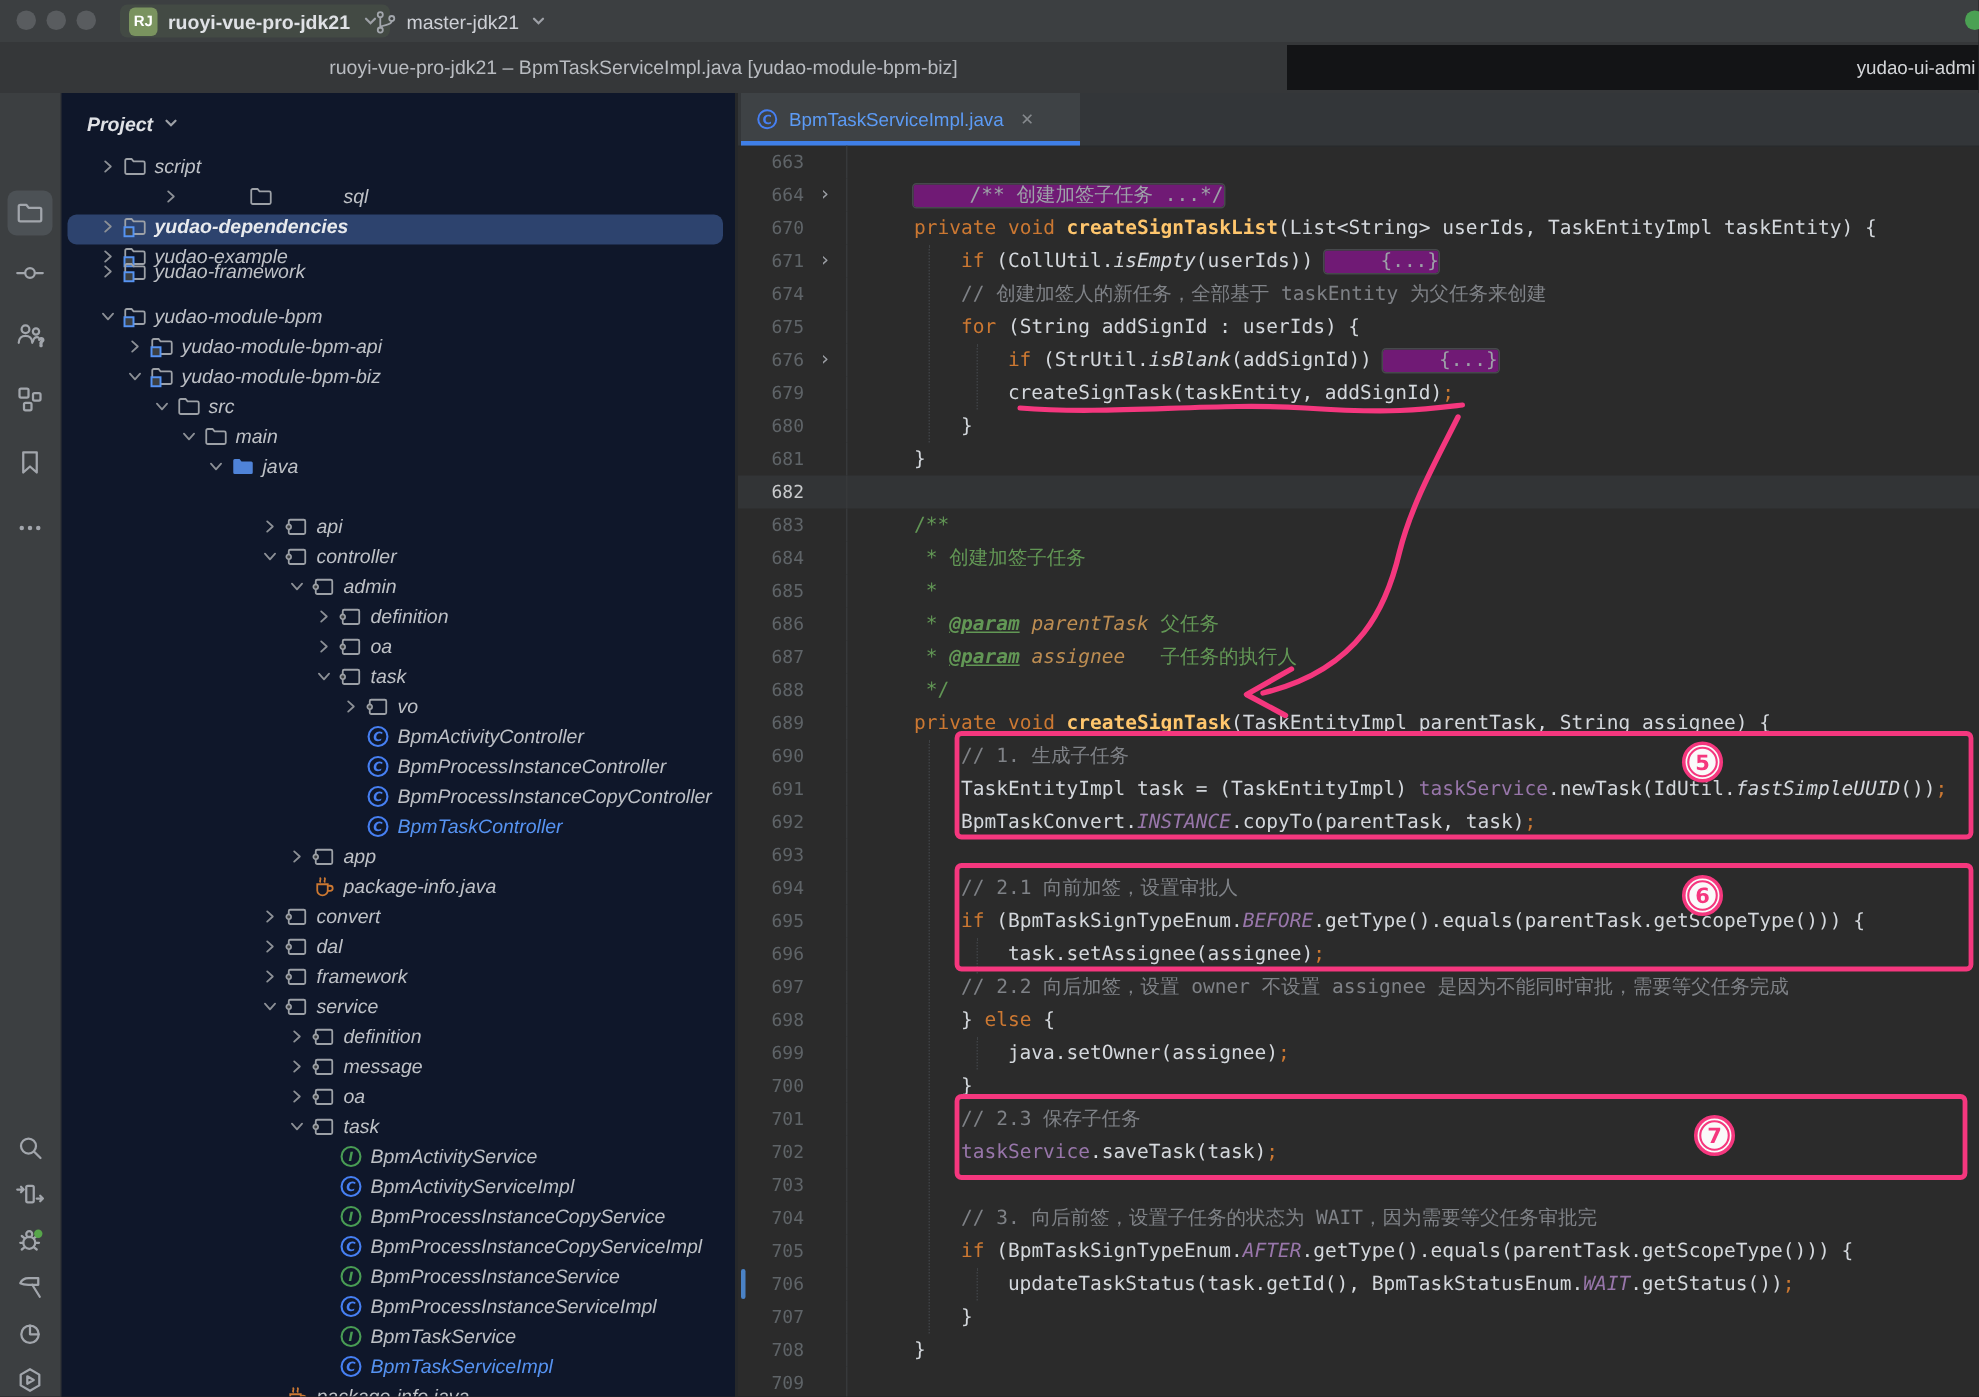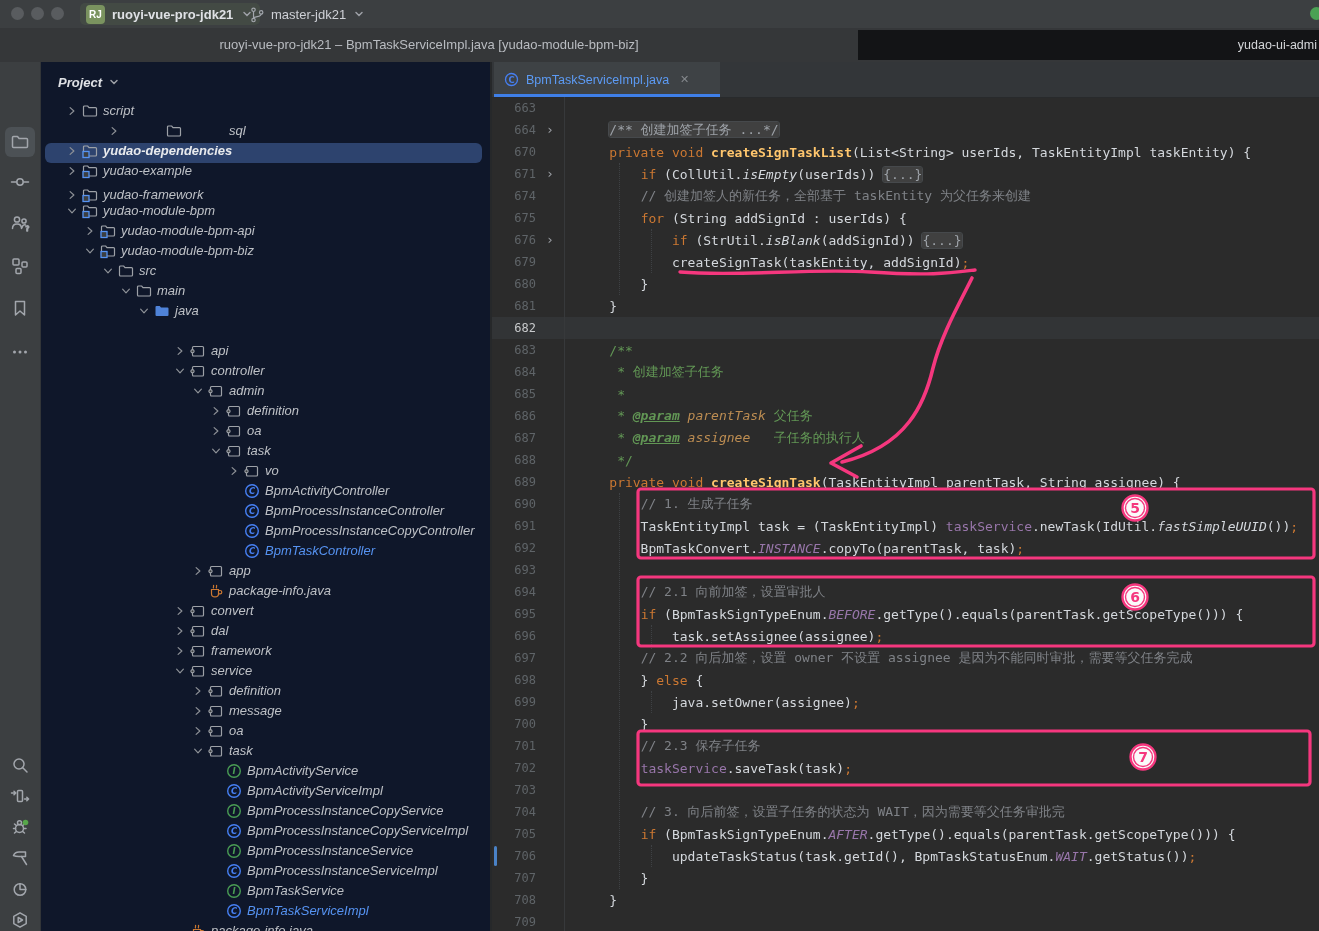--- a/index.html
+++ b/index.html
@@ -62,21 +62,21 @@
   .tk-d{color:#FFC66D;font-weight:bold;}
   .tk-c{color:#7F8287;}
   .tk-jd{color:#629755;}
   .tk-jtag{color:#629755;font-weight:bold;font-style:italic;text-decoration:underline;}
   .tk-jparam{color:#BD8D52;font-style:italic;}
   .tk-f{color:#9876AA;}
   .tk-sf{color:#9876AA;font-style:italic;margin-top:48px;}
   .tk-sm{color:#D4D8DD;font-style:italic;}
   .tk-p{color:#D4D8DD;}
   .tk-semi{color:#CC7832;}
-  .tk-fold{color:#9DA2A8;background:#404040;border-radius:2px;outline:1px solid #46494C;}
+  .tk-fold{color:#9DA2A8;background:#701a75;border-radius:2px;outline:1px solid #46494C;padding-left:37px;}
 
   .guide{position:absolute;width:0;border-left:1px dotted #3E4144;}
 
   
   .overlay{position:absolute;left:0;top:0;width:1319px;height:931px;pointer-events:none;z-index:60;}
 </style>
 </head>
 <body>
 
 <div class="app">
@@ -278,21 +278,21 @@
             </svg>
           </span>
           <span class="tree-ico">
             <svg width="16" height="16" viewBox="0 0 16 16">
               <path d="M1.5 4 a1 1 0 0 1 1-1 h3.2 l1.3 1.6 h6.5 a1 1 0 0 1 1 1 v6.4 a1 1 0 0 1-1 1 h-11 a1 1 0 0 1-1-1 z" stroke="#9DA1A7" stroke-width="1.2" fill="none"></path>
               <rect x="1" y="8.5" width="6" height="6" fill="#3C3F41" stroke="#5693F2" stroke-width="1.3"></rect>
             </svg>
           </span>
           <span class="tree-lbl">yudao-example</span>
         </div>
-        <div class="tree-row" style="top: 84px;">
+        <div class="tree-row" style="top: 70px;">
           <span style="width: 22px; flex: 0 0 auto;"></span>
           <span class="tree-chev">
             <svg width="12" height="12" viewBox="0 0 16 16">
               <path d="M5.5 3.5 L10.5 8 L5.5 12.5"></path>
             </svg>
           </span>
           <span class="tree-ico">
             <svg width="16" height="16" viewBox="0 0 16 16">
               <path d="M1.5 4 a1 1 0 0 1 1-1 h3.2 l1.3 1.6 h6.5 a1 1 0 0 1 1 1 v6.4 a1 1 0 0 1-1 1 h-11 a1 1 0 0 1-1-1 z" stroke="#9DA1A7" stroke-width="1.2" fill="none"></path>
               <rect x="1" y="8.5" width="6" height="6" fill="#3C3F41" stroke="#5693F2" stroke-width="1.3"></rect>

